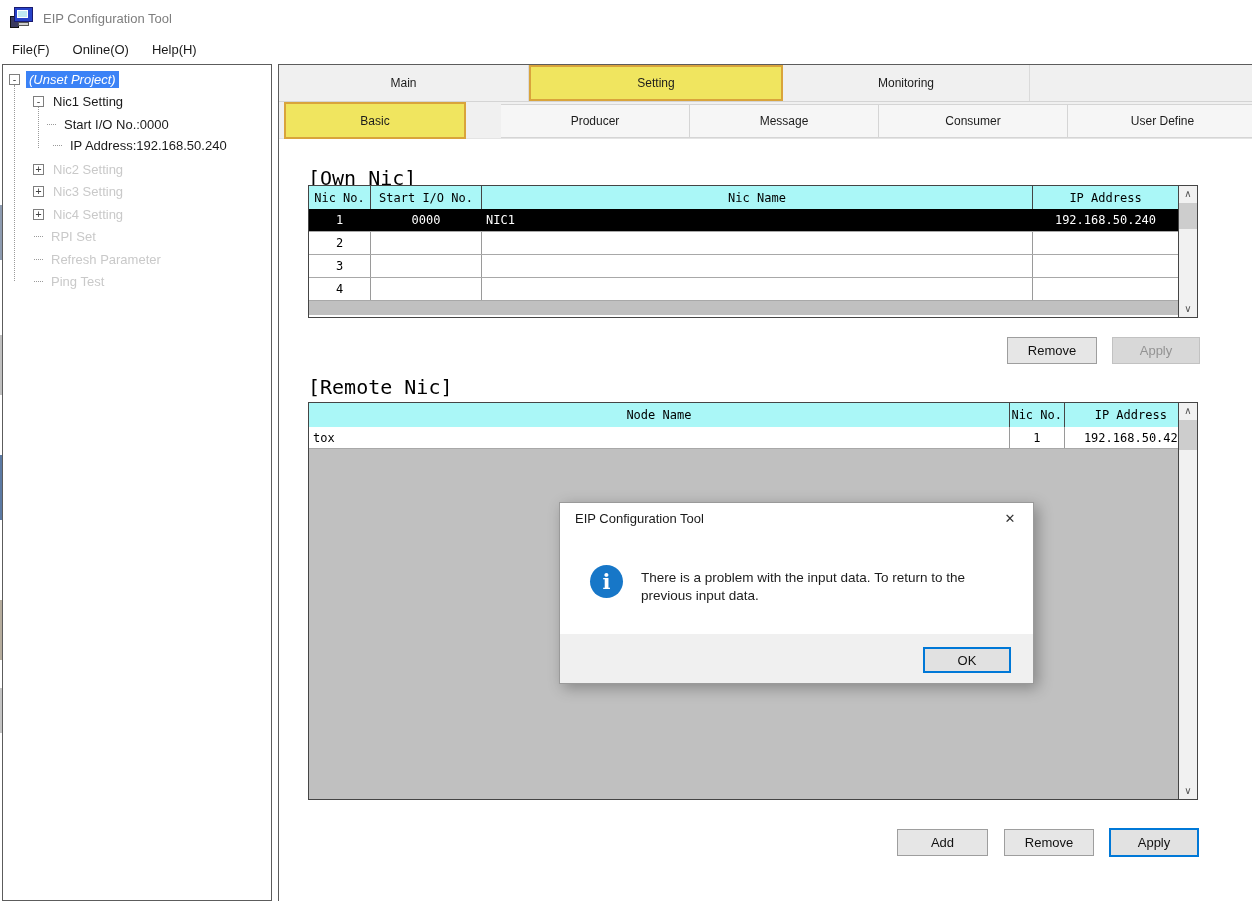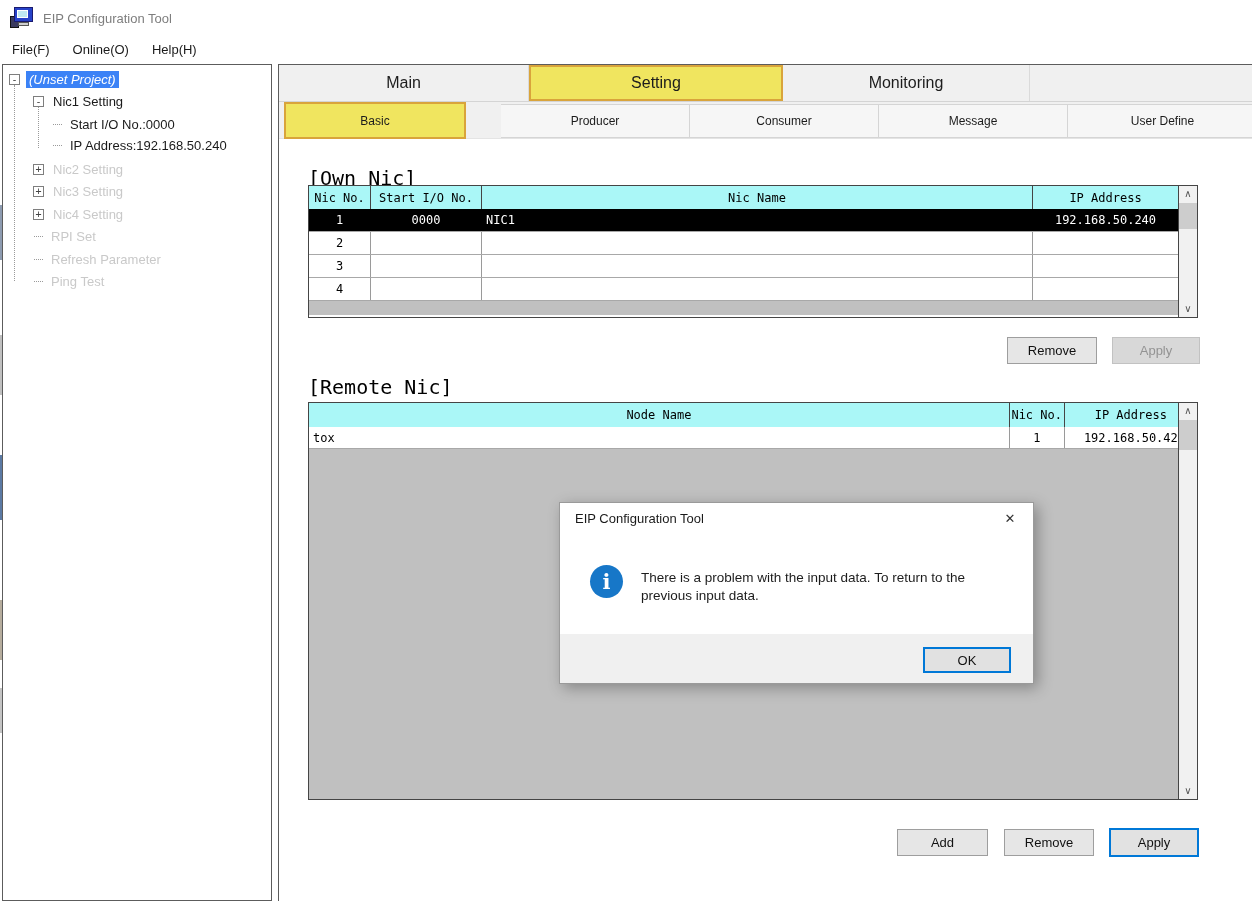--- a/index.html
+++ b/index.html
@@ -30,21 +30,21 @@
   .trow .hstub { width:9px; border-top:1px dotted #9a9a9a; margin-right:5px; flex:none; }
   .trow .lbl { padding:1px 3px; }
   .trow.selected .lbl { background:#3b82f6; color:#fff;font-style:italic; }
   .trow.dim { color:#c9c9c9; }
   .vline { position:absolute; border-left:1px dotted #9a9a9a; width:0; }
 
   
   .rightpanel { position:absolute; left:278px; top:64px; width:974px; height:837px; background:#fff; border-left:1px solid #5c5c5c; border-top:1px solid #5c5c5c; }
 
   .tabrow1 { position:absolute; left:0; top:0; width:973px; height:37px; background:#f0f0f0; display:flex; border-bottom:1px solid #d4d4d4; }
-  .tab1 { height:100%; display:flex; align-items:center; justify-content:center; font-size:16px; color:#1c1c1c; border-right:1px solid #dadada; background:#f0f0f0; cursor:default; }
+  .tab1 { height:100%; display:flex; align-items:center; justify-content:center; font-size:12px; color:#1c1c1c; border-right:1px solid #dadada; background:#f0f0f0; cursor:default; }
   .tab1.active { background:#F0E55F; border:2px solid #D9A43B; }
   .tabrow1 .fill, .tabrow2 .fill { flex:1; background:#f0f0f0; }
 
   .tabrow2 { position:absolute; left:0; top:37px; width:1049px; height:37px; background:#f0f0f0; display:flex; padding-left:5px; border-bottom:1px solid #e4e4e4; }
   .tab2 { height:34px; margin-top:2px; display:flex; align-items:center; justify-content:center; font-size:12px; color:#1c1c1c; background:#f6f6f6; border:1px solid #d5d5d5; border-left:none; cursor:default; }
   .tab2:first-of-type { border-left:1px solid #d5d5d5; }
   .tab2.active { background:#F0E55F; border:2px solid #D9A43B; height:37px; margin-top:0; z-index:2; }
 
   .section-label { position:absolute; font-family:"DejaVu Sans Mono", monospace; font-size:20px; color:#000; }
 
@@ -129,21 +129,21 @@
     <div class="vline" style="left:35px;top:42px;height:41px;"></div>
 
     <div class="trow selected" style="left:6px;top:4px;">
       <span class="expander">-</span>
       <span class="lbl">(Unset Project)</span>
     </div>
     <div class="trow" style="left:30px;top:26px;">
       <span class="expander">-</span>
       <span class="lbl">Nic1 Setting</span>
     </div>
-    <div class="trow" style="left:50px;top:49px;">
+    <div class="trow" style="left:44px;top:49px;">
       <span class="hstub"></span>
       <span class="lbl">Start I/O No.:0000</span>
     </div>
     <div class="trow" style="left:50px;top:70px;">
       <span class="hstub"></span>
       <span class="lbl">IP Address:192.168.50.240</span>
     </div>
     <div class="trow dim" style="left:30px;top:94px;">
       <span class="expander">+</span>
       <span class="lbl">Nic2 Setting</span>
@@ -175,22 +175,22 @@
     <div class="tabrow1">
       <div class="tab1" style="width:250px;">Main</div>
       <div class="tab1 active" style="width:254px;">Setting</div>
       <div class="tab1" style="width:247px;">Monitoring</div>
       <div class="fill"></div>
     </div>
 
     <div class="tabrow2">
       <div class="tab2 active" style="width:182px;">Basic</div>
       <div class="tab2" style="width:189px;margin-left:35px;">Producer</div>
+      <div class="tab2" style="width:189px;">Message</div>
       <div class="tab2" style="width:189px;">Consumer</div>
-      <div class="tab2" style="width:189px;">Message</div>
       <div class="tab2" style="width:190px;">User Define</div>
       <div class="fill"></div>
     </div>
 
     <div class="section-label" style="left:29px;top:101px;">[Own Nic]</div>
 
     <div class="nictable own">
       <div class="thead">
         <div class="th c1">Nic No.</div>
         <div class="th c2">Start I/O No.</div>

